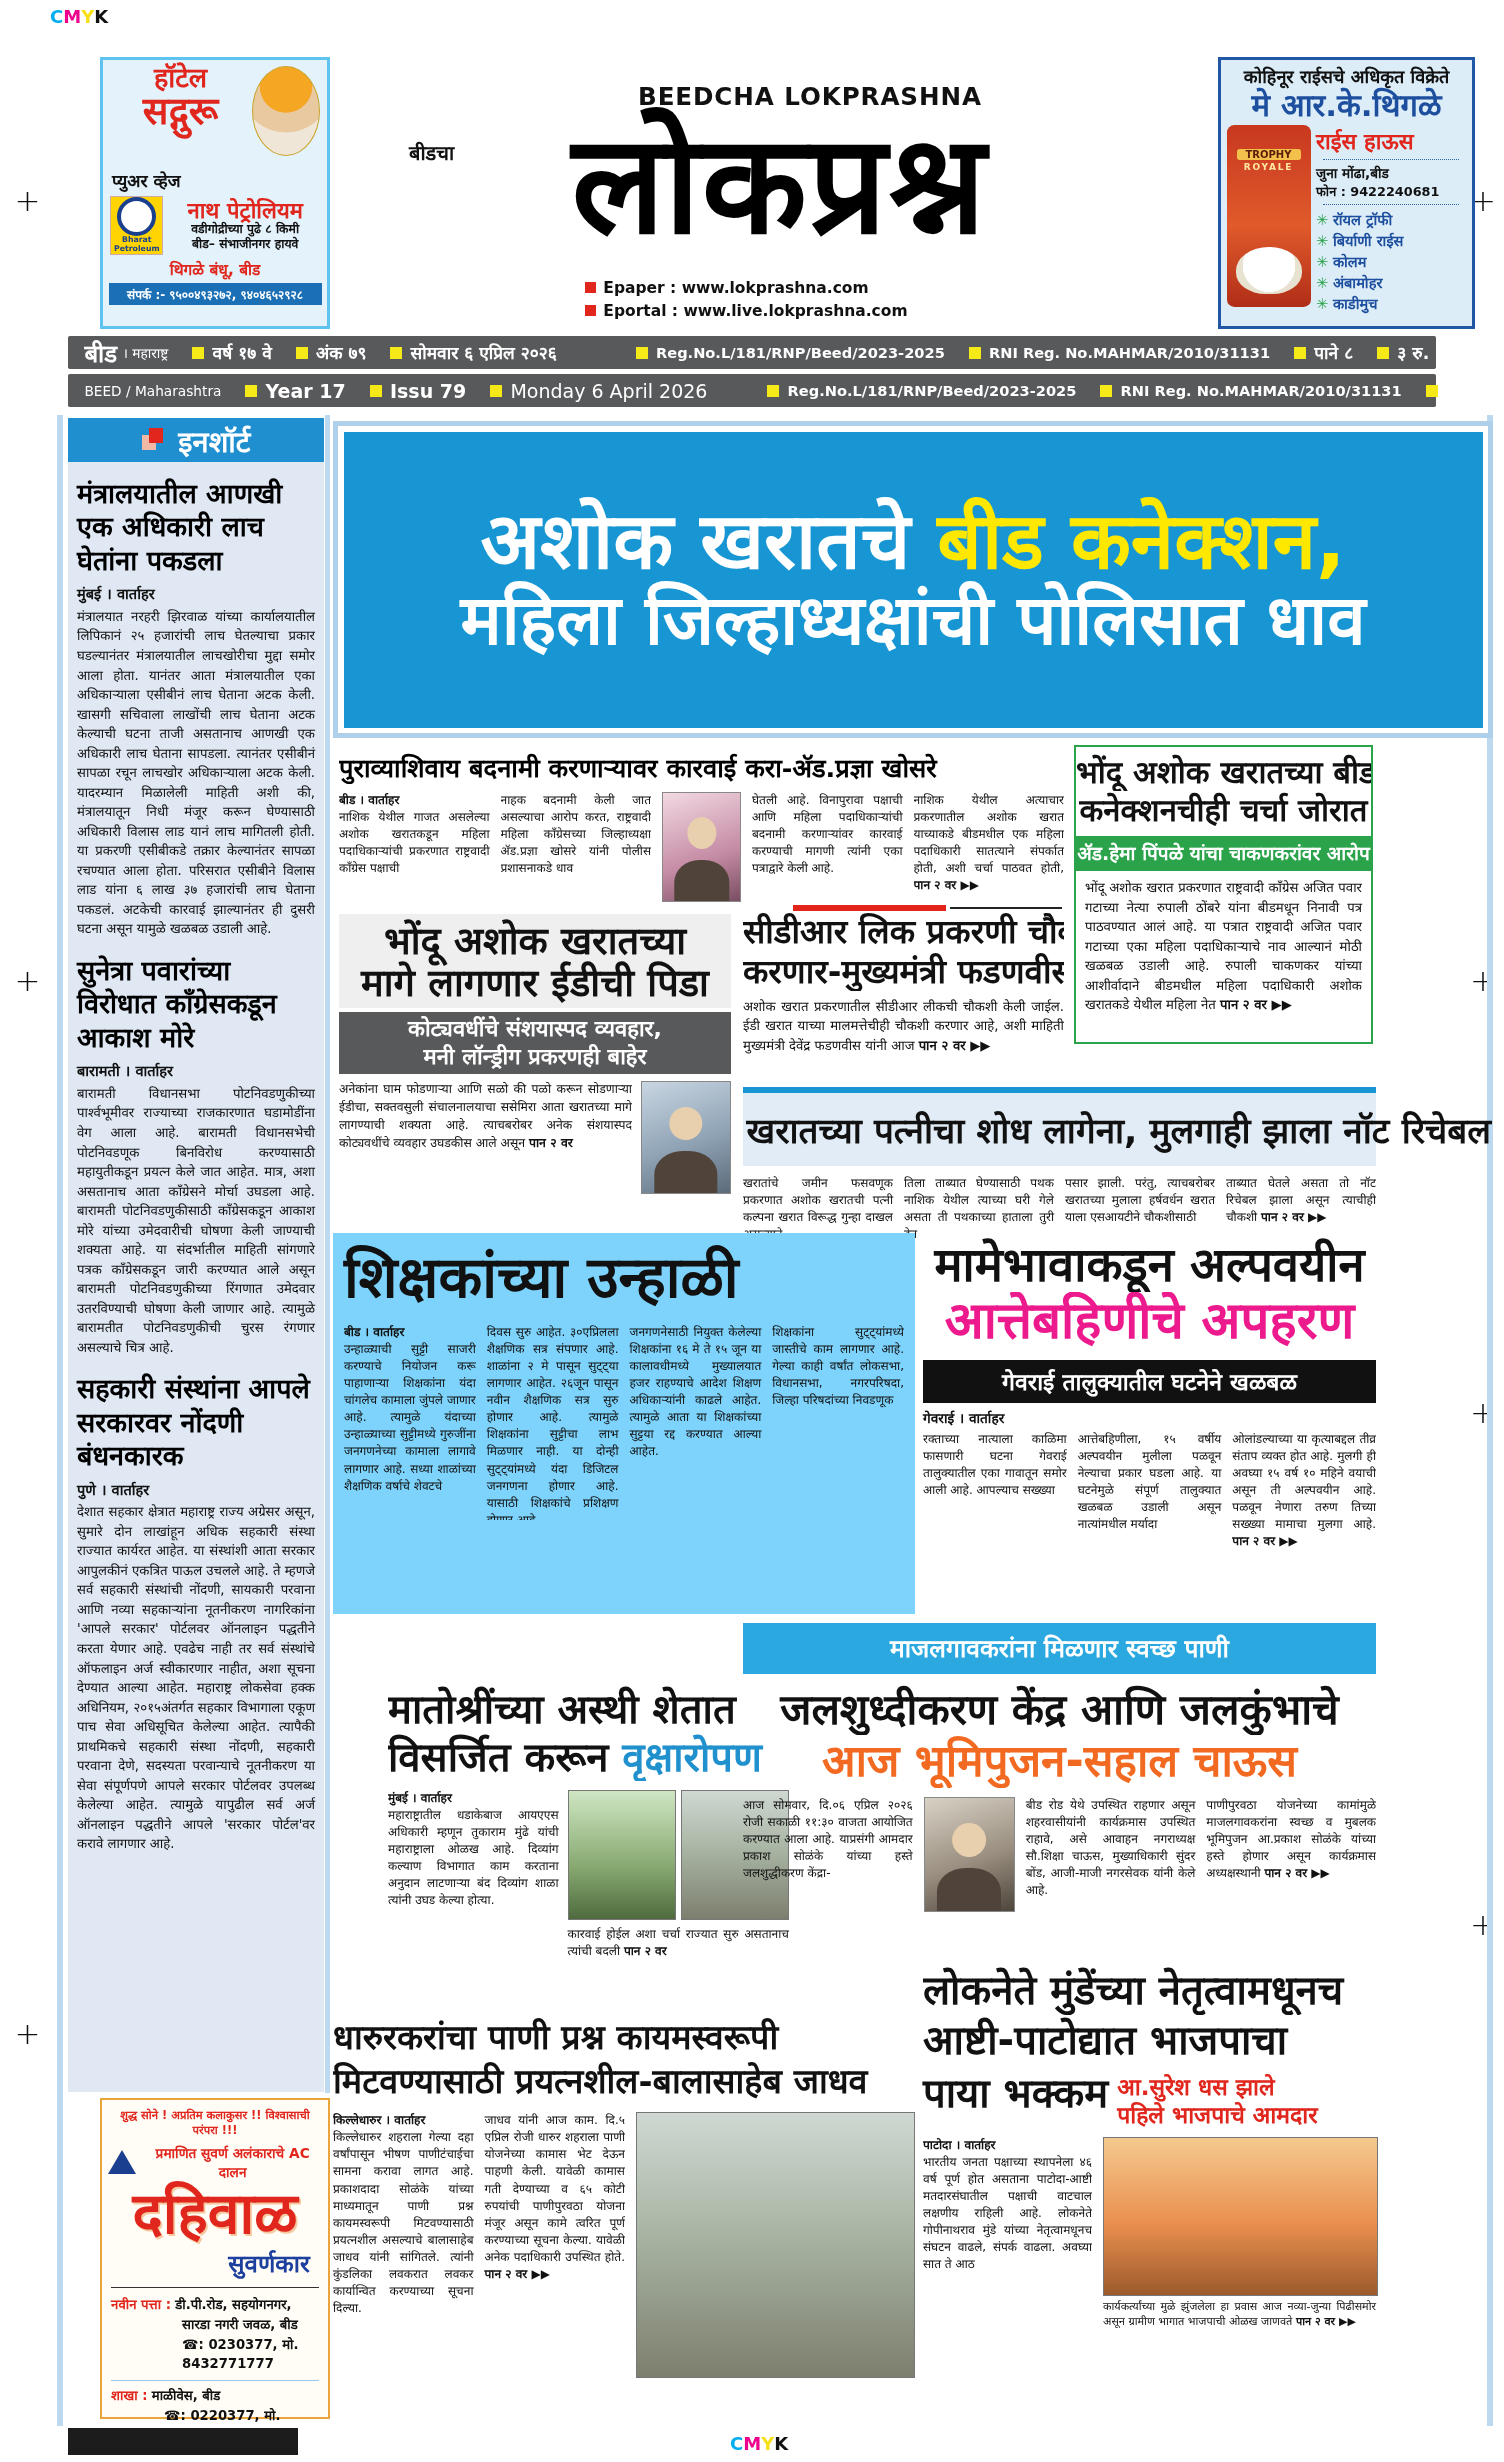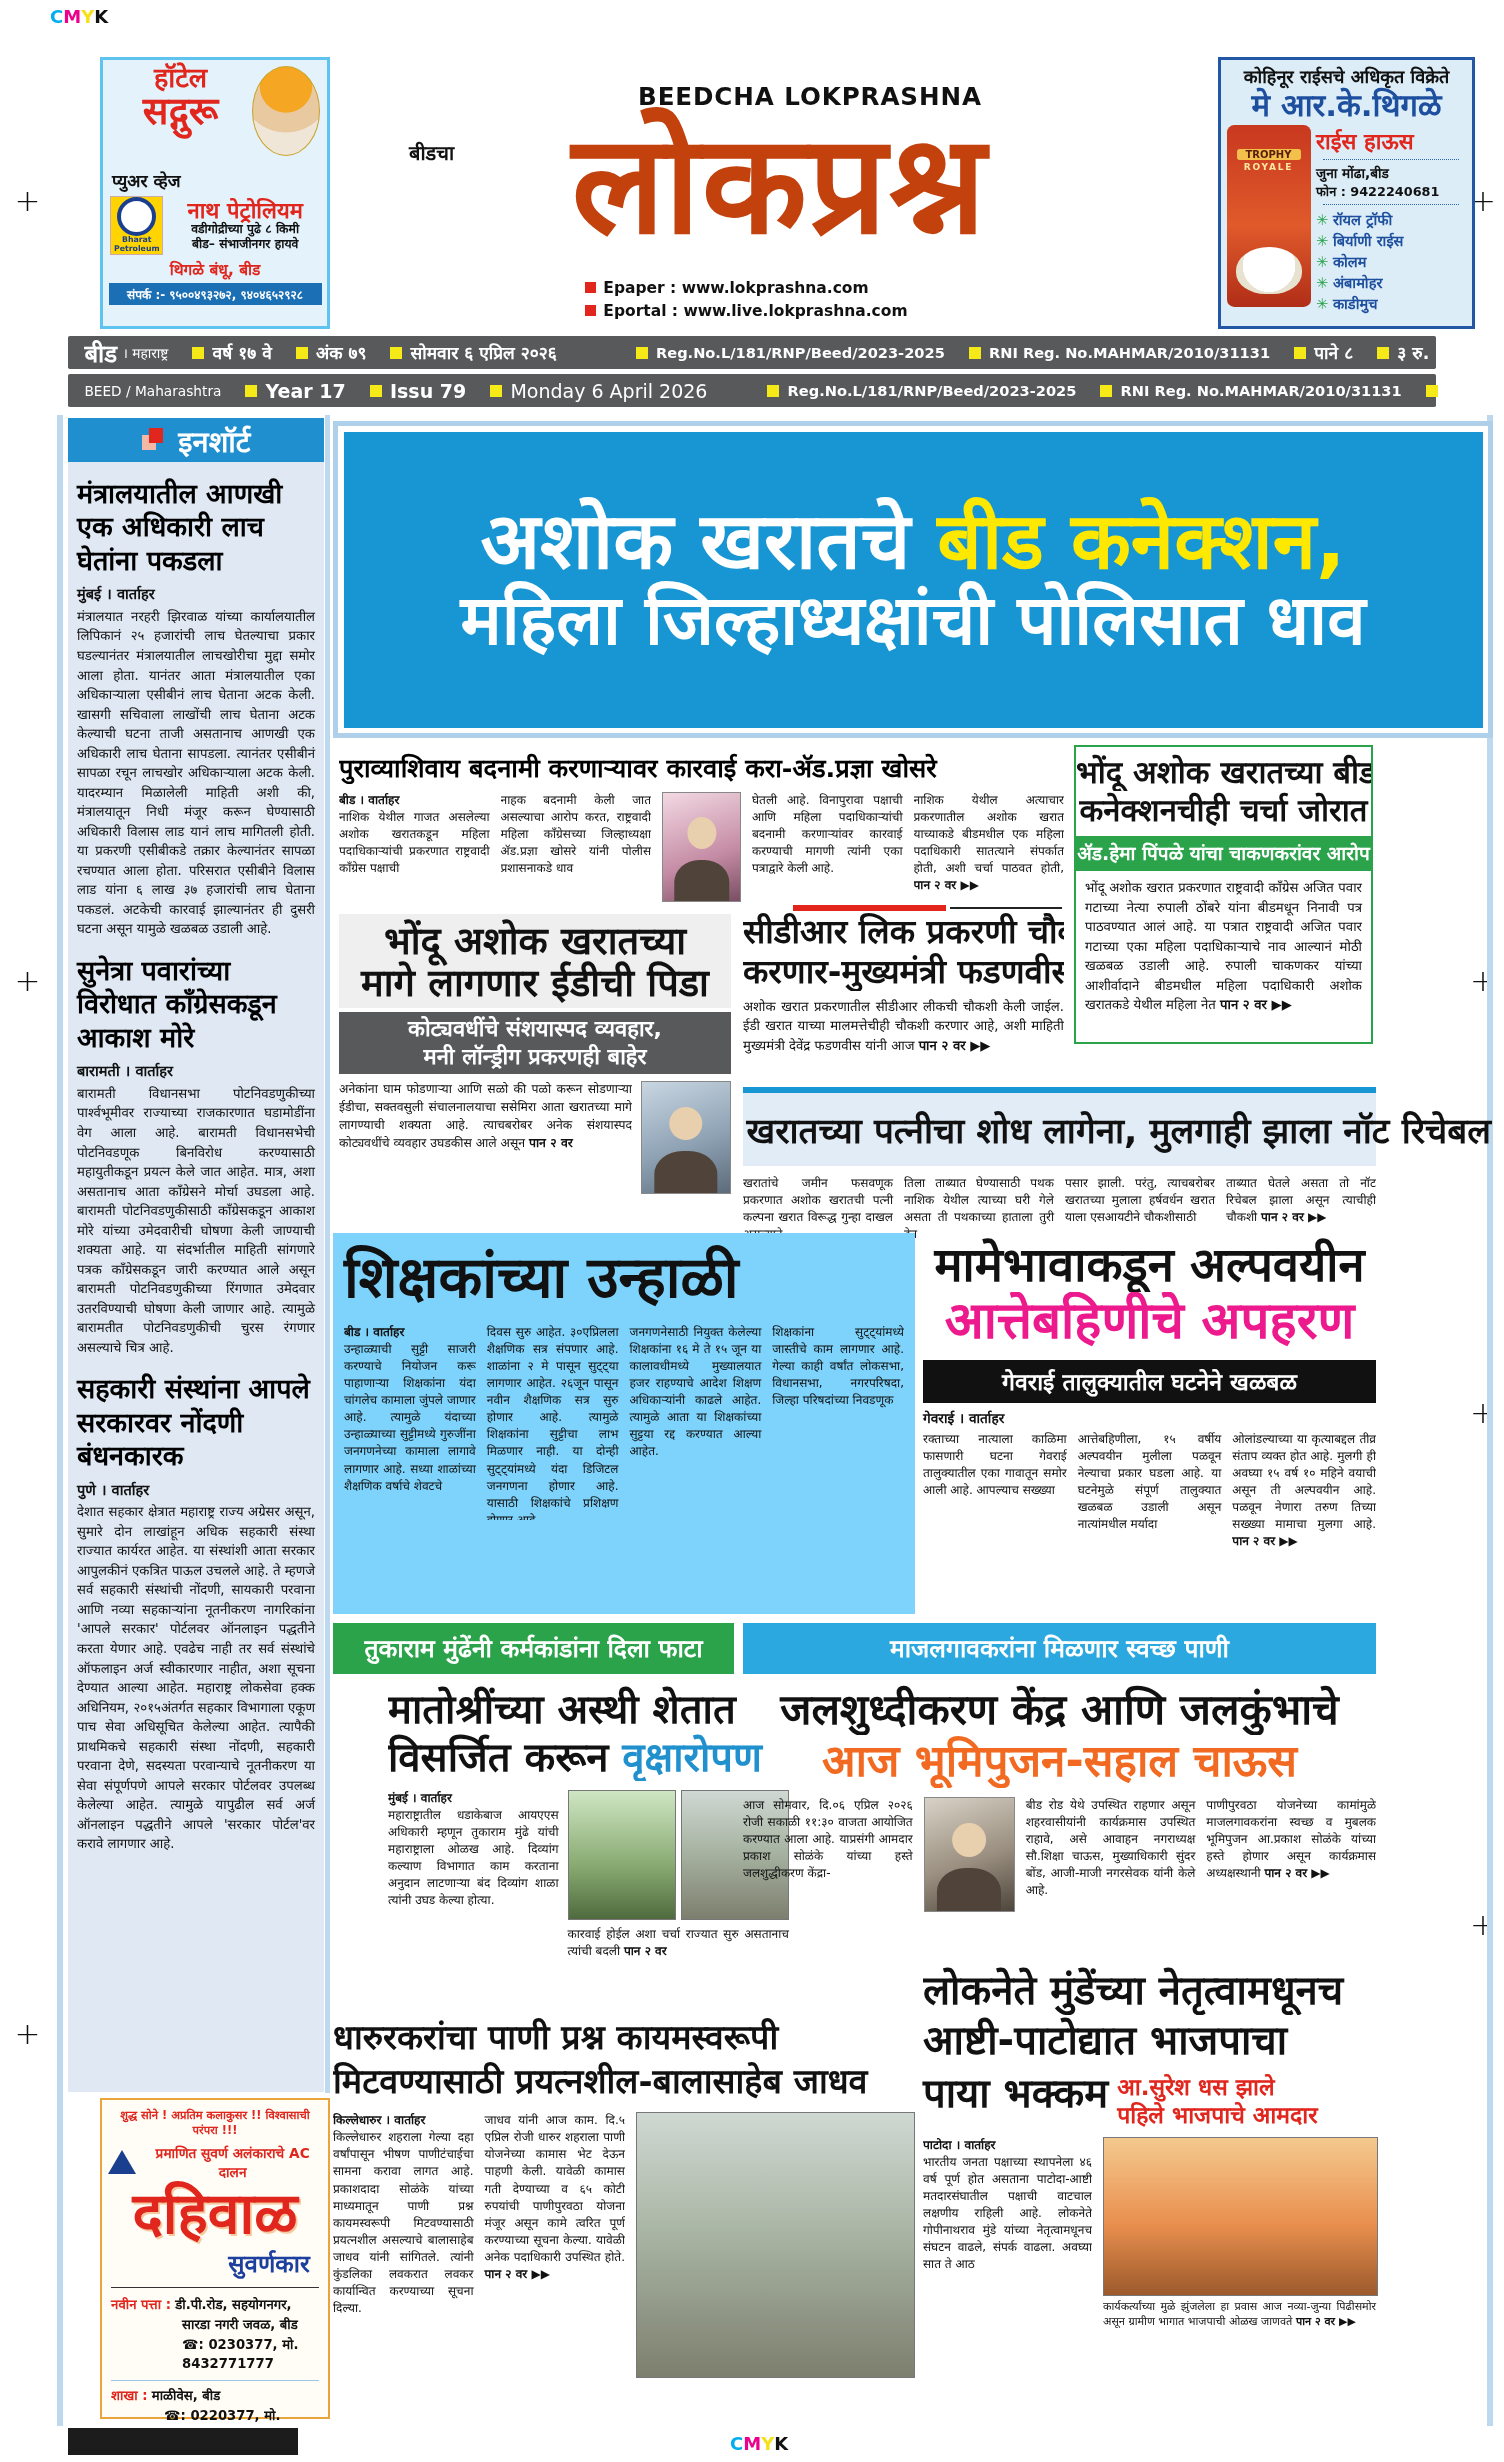--- a/index.html
+++ b/index.html
@@ -12,21 +12,21 @@
   .just{text-align:justify;}
   .nowrap{white-space:nowrap;}
   .clip{overflow:hidden;}
   .red{color:#e0261d;}
   .white{color:#fff;}
   
   .cropmark{color:#111;font-size:31px;font-weight:300;}
   
   .strip{background:#bcd9ef;}
   
-  #logo{color:#c2410c;font-weight:800;letter-spacing:1.8px;}
+  #logo{color:#000000;font-weight:800;letter-spacing:1.8px;}
   .sqbullet{display:inline-block;width:11px;height:11px;background:#e0261d;margin-right:7.3px;}
   
   .infobar{background:#58595b;color:#fff;display:flex;align-items:center;gap:24px;padding:0 16.4px;border-radius:1.8px;}
   .infobar .seg{display:flex;align-items:center;white-space:nowrap;}
   .infobar .ybul{width:12px;height:12px;background:#f6e918;margin-right:8.2px;flex:0 0 auto;}
   
   .adbox{box-sizing:border-box;margin-left:32px;}
   #ad-hotel{border:3.6px solid #5ec3ee;background:#e3f2fb;text-align:center;}
   #ad-rice{border:3.6px solid #2257a5;background:#dcedf8;text-align:center;}
   #ad-gold{border:2.7px solid #e9a43c;background:#fffdf6;text-align:center;}
@@ -305,21 +305,20 @@
     <div class="b dev ctr nowrap clip" style="font-size:51px;line-height:1.15;color:#ec1a8d;">आत्तेबहिणीचे अपहरण</div>
     <div class="blackbar dev" style="font-size:23px;padding:5.5px 0;margin-top:9px;">गेवराई तालुक्यातील घटनेने खळबळ</div>
     <div class="dateline dev" style="font-size:13.7px;margin-top:5.5px;">गेवराई । वार्ताहर</div>
     <div class="colrow" style="margin-top:3.6px;height:117px;overflow:hidden;">
       <div class="ncol dev">रक्ताच्या नात्याला काळिमा फासणारी घटना गेवराई तालुक्यातील एका गावातून समोर आली आहे. आपल्याच सख्ख्या</div>
       <div class="ncol dev">आत्तेबहिणीला, १५ वर्षीय अल्पवयीन मुलीला पळवून नेल्याचा प्रकार घडला आहे. या घटनेमुळे संपूर्ण तालुक्यात खळबळ उडाली असून नात्यांमधील मर्यादा</div>
       <div class="ncol dev"><span>ओलांडल्याच्या या कृत्याबद्दल तीव्र संताप व्यक्त होत आहे. मुलगी ही अवघ्या १५ वर्ष १० महिने वयाची असून ती अल्पवयीन आहे. पळवून नेणारा तरुण तिच्या सख्ख्या मामाचा मुलगा आहे.</span> <span class="more">पान २ वर ▶▶</span></div>
     </div>
   </div>
 
-  <div class="abs greenbar dev" style="left:333px;top:1623px;width:401px;height:51px;font-size:24.6px;line-height:51px;">तुकाराम मुंढेंनी कर्मकांडांना दिला फाटा</div>
   <div class="abs" style="left:349px;top:1685px;width:401px;margin-left:39px;">
     <div class="b dev nowrap clip" style="font-size:40px;line-height:1.2;">मातोश्रींच्या अस्थी शेतात</div>
     <div class="b dev nowrap clip" style="font-size:40px;line-height:1.2;"><span>विसर्जित करून </span><span style="color:#2191cd;">वृक्षारोपण</span></div>
     <div style="display:flex;gap:9px;margin-top:9px;">
       <div class="dev just clip" style="width:173px;font-size:12px;line-height:1.42;height:182px;"><span class="dateline">मुंबई । वार्ताहर</span><br><span>महाराष्ट्रातील धडाकेबाज आयएएस अधिकारी म्हणून तुकाराम मुंढे यांची महाराष्ट्राला ओळख आहे. दिव्यांग कल्याण विभागात काम करताना अनुदान लाटणाऱ्या बंद दिव्यांग शाळा त्यांनी उघड केल्या होत्या.</span></div>
       <div style="flex:1;">
         <div style="display:flex;gap:5.5px;">
           <div class="scene green" style="width:106px;height:128px;"></div>
           <div class="scene" style="width:106px;height:128px;"></div>
         </div>

